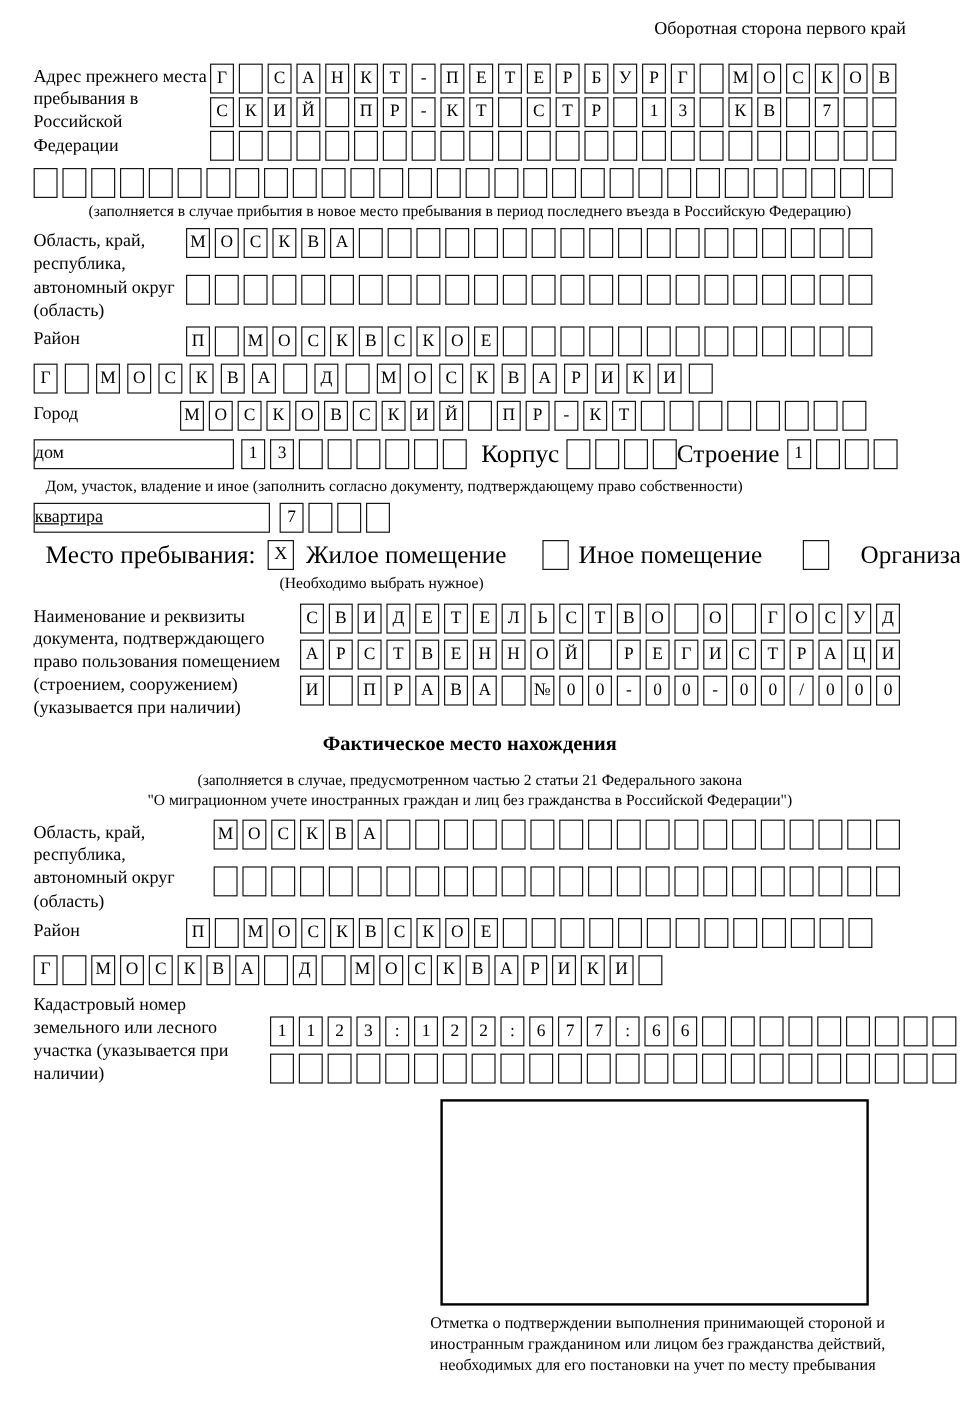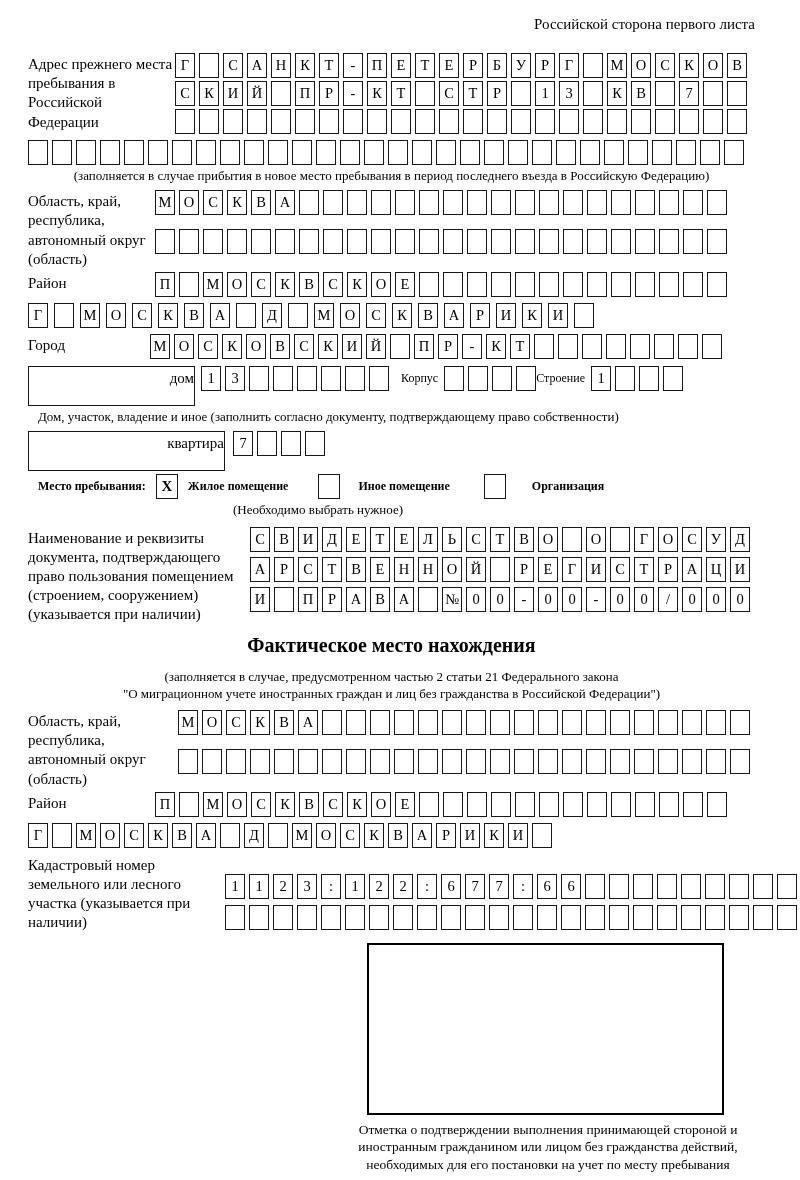--- a/index.html
+++ b/index.html
@@ -16,42 +16,42 @@
   .cellrow { display:flex; gap:4px; margin-bottom:3px; }
   .cellrow.wgap { gap:6px; }
   .cell { width:20px; height:25px; border:1.7px solid #181818; text-align:center;
           font-size:14.5px; line-height:22px; flex-shrink:0; }
   .gap-after { margin-bottom:14px; }
 
   .note { font-size:13px; line-height:1.25; }
   .note.center { text-align:center; }
   .sec-title { text-align:center; font-weight:bold; font-size:16px; margin:7px 0 9px 0; }
 
-  .inline-box { border:1.7px solid #181818; height:40px; text-align:right;
+  .inline-box { border:1.7px solid #181818; height:25px; text-align:left;
                 font-size:15px; line-height:22px; flex-shrink:0; }
-  .lbl-inline { font-size:12px; line-height:25px; flex-shrink:0; }
+  .lbl-inline { font-size:21px; line-height:25px; flex-shrink:0; }
 
   .chk { width:22px; height:25px; border:1.7px solid #181818; text-align:center;
          font-size:15px; line-height:22px; flex-shrink:0; }
 
   .w147{width:147px;} .w127{width:127px;} .w122{width:122px;}
   .w150{width:150px;} .w197{width:197px;} .w222{width:222px;}
 
   .stamp-box { width:357px; height:172px; border:2px solid #000; margin:10px 0 6px 339px; }
   .stamp-caption { width:440px; margin-left:300px; text-align:center;
                    font-size:13.5px; line-height:1.3; }
-  .subtitle { text-align:center; font-weight:bold; font-size:20px; margin:10px 0 12px 0; }
+  .subtitle { text-align:center; font-weight:bold; font-size:17px; margin:10px 0 12px 0; }
   .mb8{margin-bottom:8px;} .mb6{margin-bottom:6px;}
 </style>
 </head>
 <body>
 
 <div class="page">
 
-  <div class="hdr-note">Российской сторона первого листа</div>
+  <div class="hdr-note">Оборотная сторона первого край</div>
 
   <div class="frow">
     <div class="flabel w147">Адрес прежнего места пребывания в Российской Федерации</div>
     <div class="cellcol">
       <div class="cellrow">
           <span class="cell">Г</span>
           <span class="cell"></span>
           <span class="cell">С</span>
           <span class="cell">А</span>
           <span class="cell">Н</span>
@@ -332,35 +332,35 @@
     <div class="cellrow">
         <span class="cell">1</span>
         <span class="cell"></span>
         <span class="cell"></span>
         <span class="cell"></span>
       </div>
   </div>
   <div class="note mb6" style="padding-left:10px;">Дом, участок, владение и иное (заполнить согласно документу, подтверждающему право собственности)</div>
 
   <div class="frow">
-    <div class="inline-box" style="width:197px; margin-right:8px;">квартира</div>
+    <div class="inline-box" style="width:197px; margin-right:8px;text-decoration:underline;">квартира</div>
     <div class="cellrow">
         <span class="cell">7</span>
         <span class="cell"></span>
         <span class="cell"></span>
         <span class="cell"></span>
       </div>
   </div>
 
-  <div class="frow" style="margin-top:3px;font-weight:bold;">
+  <div class="frow" style="margin-top:3px;">
     <div class="lbl-inline" style="padding-left:10px;">Место пребывания:</div>
     <div class="chk" style="margin-left:10px;">X</div>
     <div class="lbl-inline" style="margin-left:10px;">Жилое помещение</div>
     <div class="chk" style="margin-left:30px;"></div>
-    <div class="lbl-inline" style="margin-left:18px;">Иное помещение</div>
+    <div class="lbl-inline" style="margin-left:8px;">Иное помещение</div>
     <div class="chk" style="margin-left:34px;"></div>
     <div class="lbl-inline" style="margin-left:26px;">Организация</div>
   </div>
   <div class="note mb8" style="padding-left:205px;">(Необходимо выбрать нужное)</div>
 
   <div class="frow">
     <div class="flabel w222">Наименование и реквизиты документа, подтверждающего право пользования помещением (строением, сооружением) (указывается при наличии)</div>
     <div class="cellcol">
       <div class="cellrow" style="margin-bottom:5px;">
           <span class="cell">С</span>

